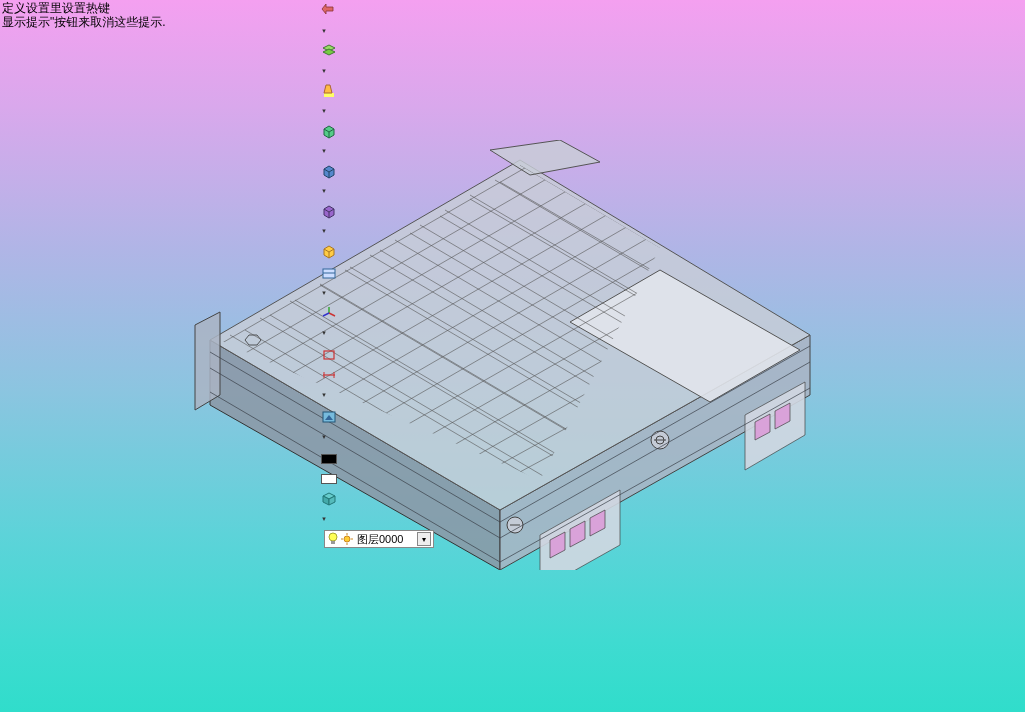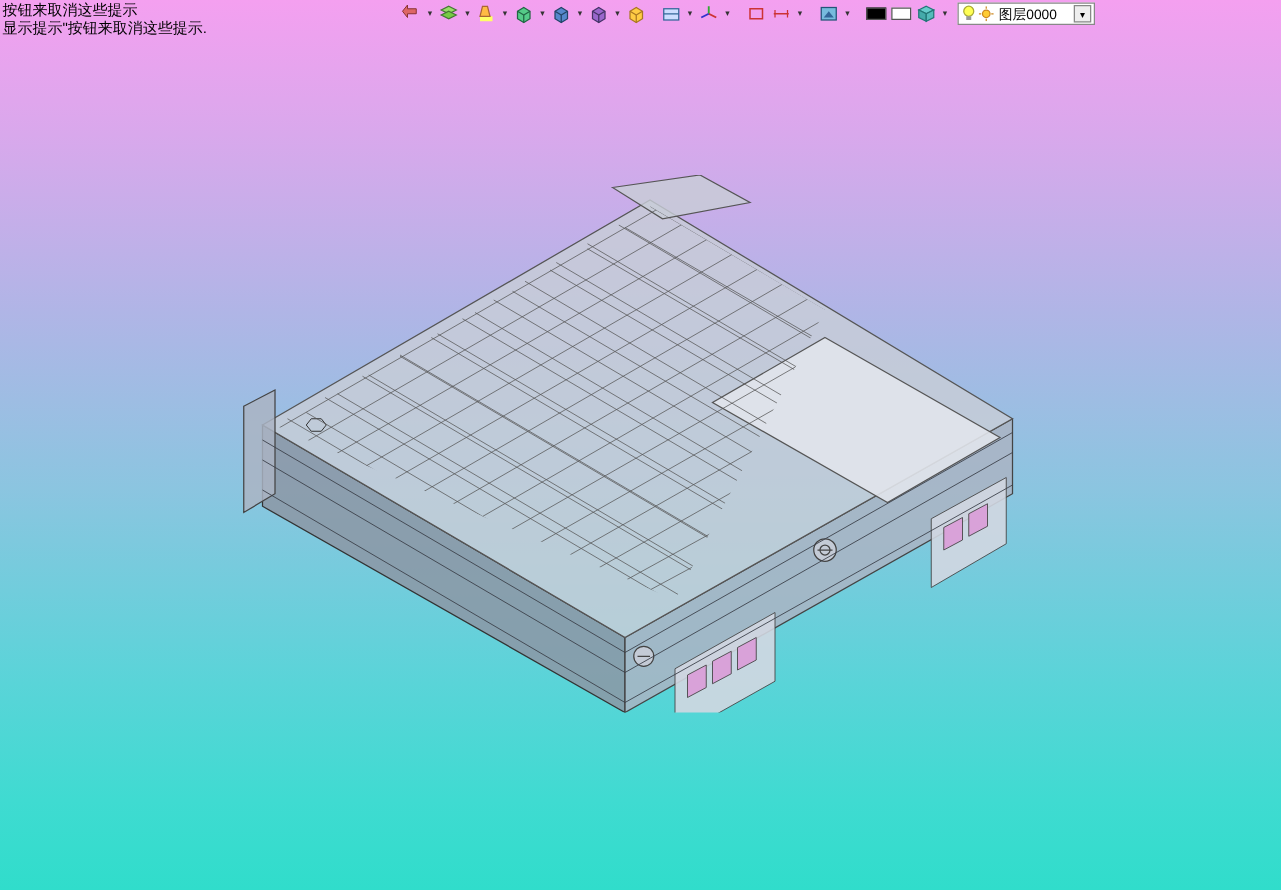--- a/index.html
+++ b/index.html
@@ -37,20 +37,21 @@
 }
 .hint-text .line { display: block; white-space: nowrap; }
 .toolbar {
   position: absolute;
   top: 2px;
   left: 320px;
   display: flex;
   align-items: flex-start;
   gap: 2px;
   z-index: 6;
+  flex-direction: column;
 }
 .tbtn {
   width: 18px; height: 18px;
   display: flex; align-items: center; justify-content: center;
   cursor: pointer;
   position: relative;
 }
 .dd {
   width: 8px; height: 18px;
   display: flex; align-items: center; justify-content: center;
@@ -113,21 +114,21 @@
 .hex { fill: none; stroke: #333; stroke-width: .8; }
 .port { fill: #d9a2d9; stroke: #444; stroke-width: .7; }
 .portframe { fill: rgba(210,215,225,.9); stroke: #444; stroke-width: .7; }
 </style>
 </head>
 <body>
 
 <div class="viewport">
 
   <div class="hint-text">
-    <span class="line">按钮来取消这些提示</span>
+    <span class="line">定义设置里设置热键</span>
     <span class="line">显示提示"按钮来取消这些提示.</span>
   </div>
 
   <div class="toolbar">
     <div class="tbtn">
       <svg width="16" height="16">
           <path d="M12 4 L5 4 L5 1 L1 6 L5 11 L5 8 L12 8 Z" fill="#d66" stroke="#833" stroke-width=".8"></path>
         </svg>
     </div>
     <div class="dd">▾</div>

